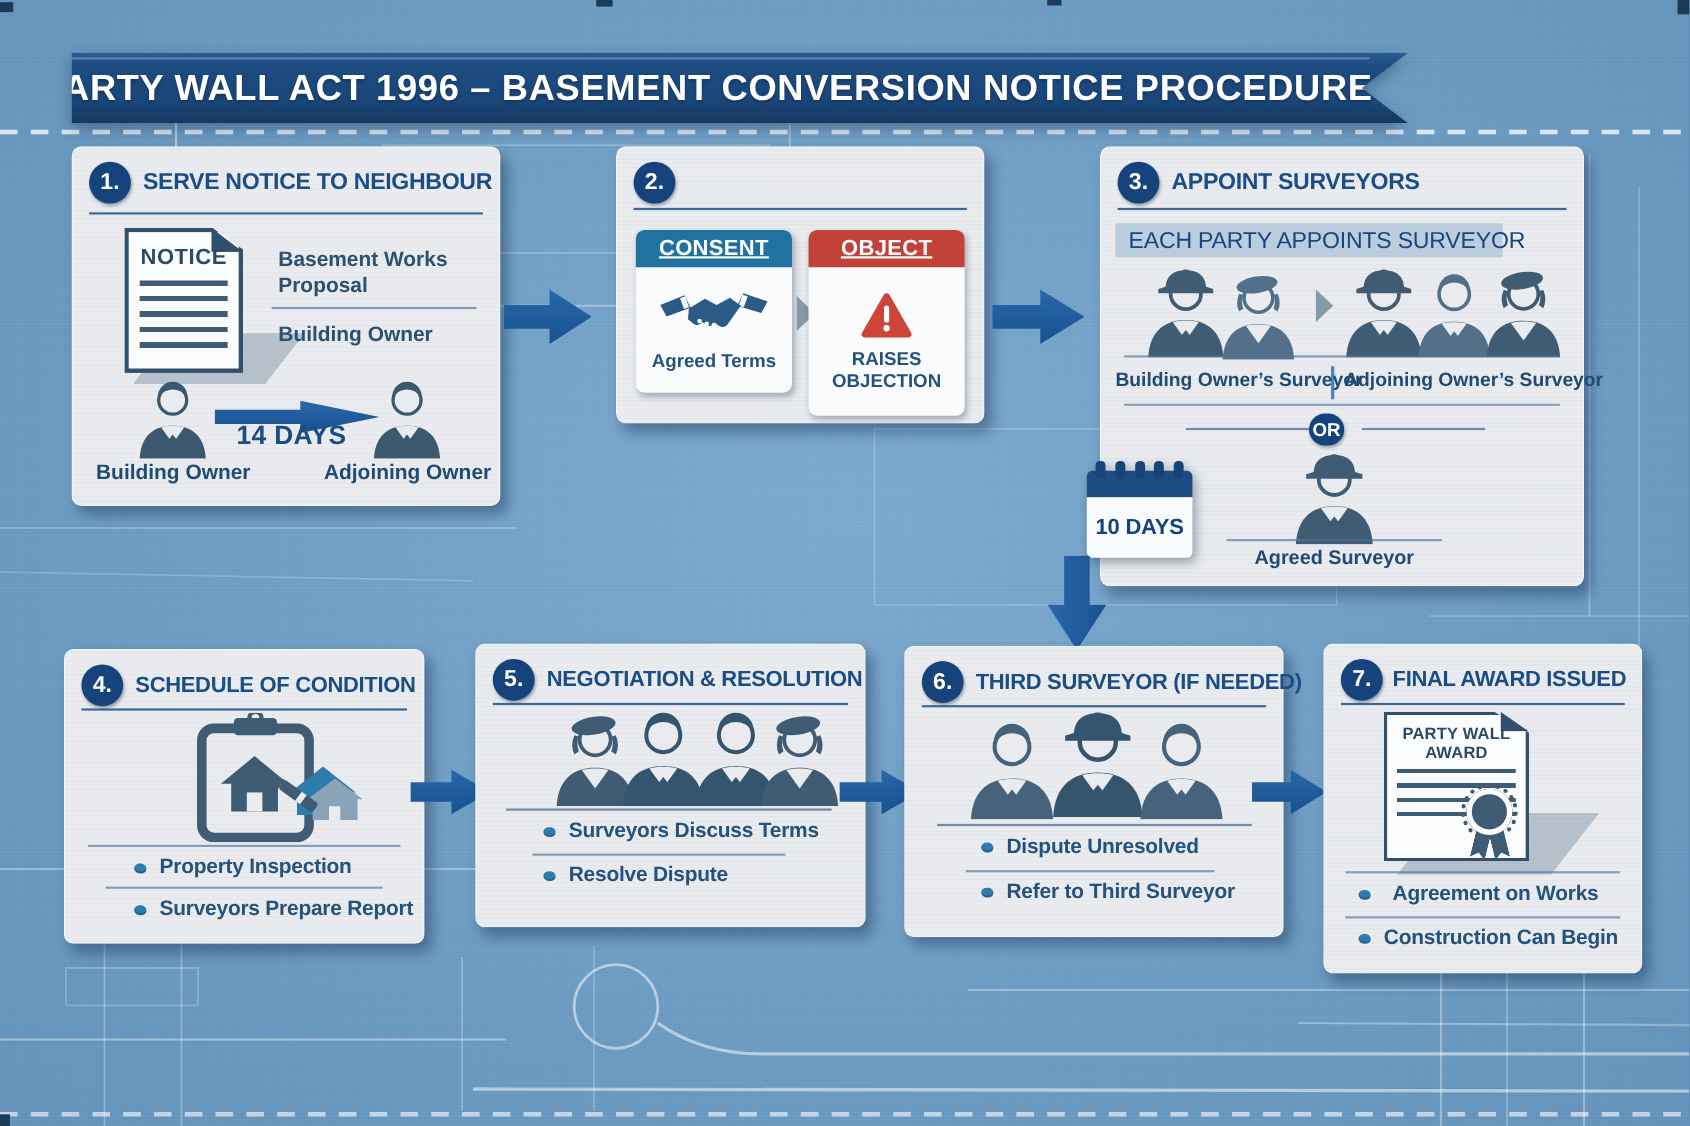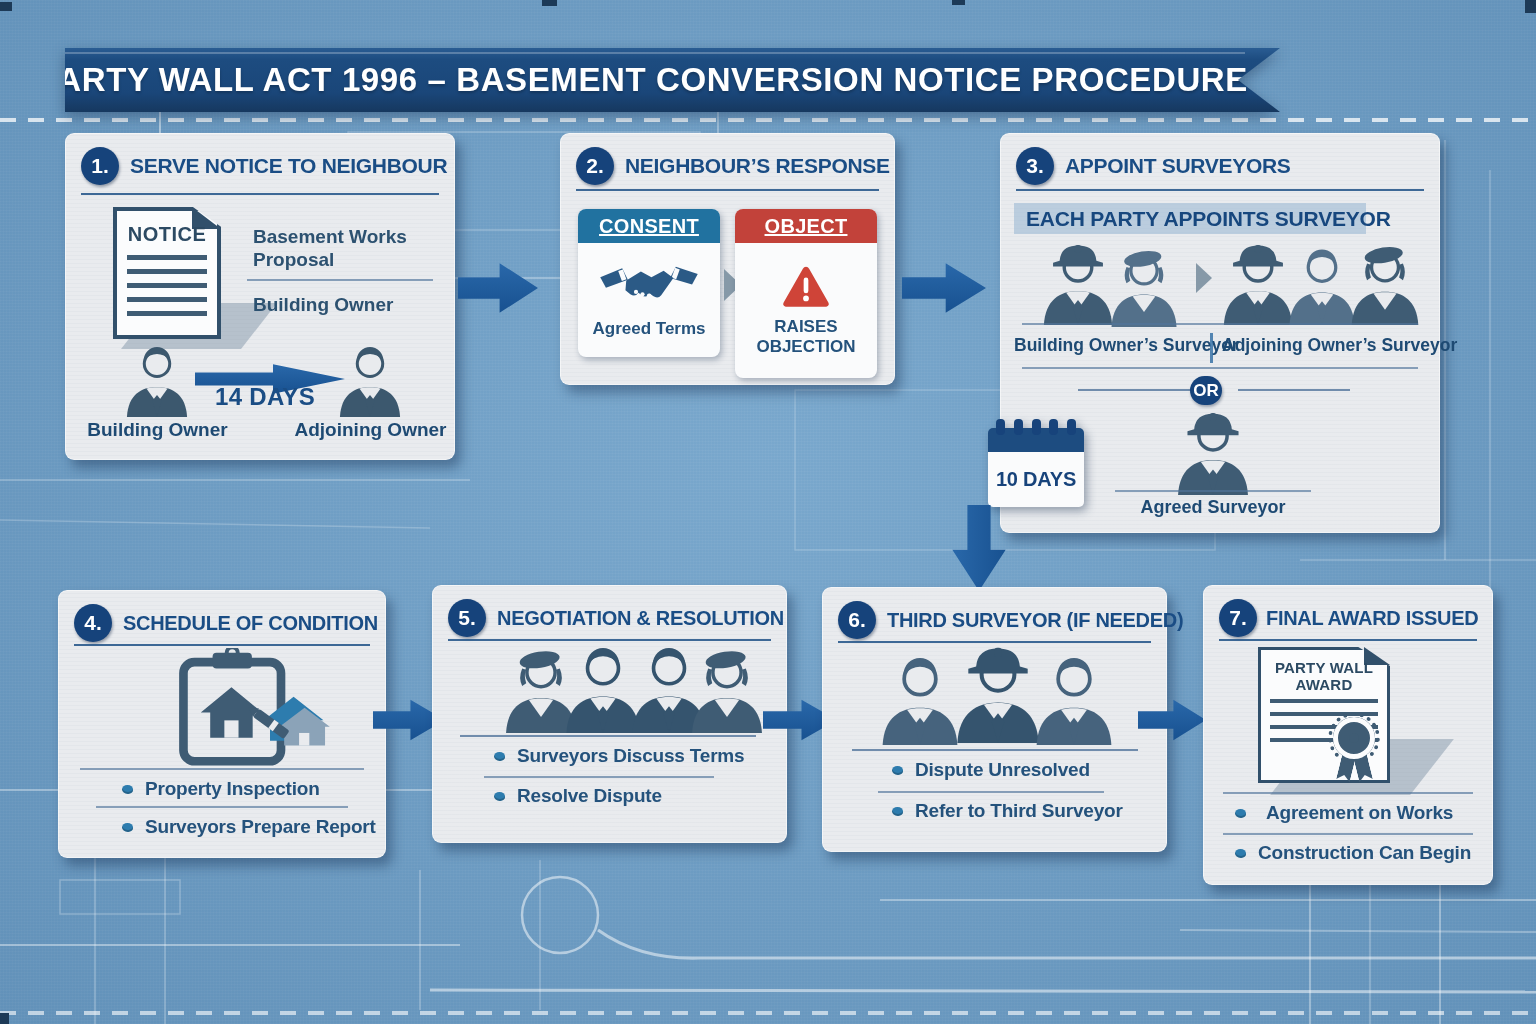--- a/index.html
+++ b/index.html
@@ -85,21 +85,21 @@
     box-shadow:2px 3px 6px rgba(13,38,70,.3);}
   .mini .mh{height:34px;border-radius:8px 8px 0 0;display:flex;align-items:center;justify-content:center;
     color:#fff;font-weight:bold;font-size:20px;letter-spacing:.3px;text-decoration:underline;}
   .mini .mh.consent{background:#2172a0;}
   .mini .mh.object{background:#c2423a;}
   .mini .mbody{position:absolute;left:0;right:0;top:34px;bottom:0;display:flex;flex-direction:column;align-items:center;justify-content:center;gap:6px;}
   .mini .cap{color:#24527c;font-weight:bold;font-size:17px;text-align:center;line-height:20px;padding:0 6px;}
 
   
   .subhead{position:absolute;background:rgba(150,181,209,.55);display:flex;align-items:center;padding:0 12px;}
-  .subhead span{color:#17477e;font-weight:bold;font-size:21px;letter-spacing:-.2px;white-space:nowrap;}
+  .subhead span{color:#17477e;font-weight:normal;font-size:21px;letter-spacing:-.2px;white-space:nowrap;}
   .or-pill{position:absolute;background:#16437b;color:#fff;font-weight:bold;font-size:17px;
     border-radius:16px;display:flex;align-items:center;justify-content:center;box-shadow:1px 2px 3px rgba(10,30,60,.35);}
   .sm-label{position:absolute;color:#1e4a73;font-weight:bold;font-size:17.5px;white-space:nowrap;text-align:center;}
   .vsep{position:absolute;width:3px;background:#2d6ca3;opacity:.8;}
 
   
   .calendar{position:absolute;width:96px;height:88px;filter:drop-shadow(3px 4px 5px rgba(13,38,70,.4));}
   .calendar .rings{position:absolute;left:8px;right:8px;top:0;height:16px;display:flex;justify-content:space-between;}
   .calendar .rings i{width:9px;height:16px;border-radius:4px;background:#17437b;}
   .calendar .top{position:absolute;left:0;right:0;top:9px;height:24px;background:#1d4c80;border-radius:5px 5px 0 0;}
@@ -262,21 +262,20 @@
 
     <div class="p-label" style="left:20px;top:286px;width:145px;">Building Owner</div>
     <div class="p-label" style="left:228px;top:286px;width:155px;">Adjoining Owner</div>
   </div>
 
   <div class="arrow-right" style="left:458px;top:261px;width:80px;height:54px;"></div>
 
   <div class="card" style="left:560px;top:133px;width:335px;height:252px;">
     <div class="card-head">
       <div class="badge">2.</div>
-      <div class="card-title">NEIGHBOUR’S RESPONSE</div>
     </div>
     <div class="head-rule" style="top:56px;"></div>
 
     <div class="mini" style="left:18px;top:76px;">
       <div class="mh consent">CONSENT</div>
       <div class="mbody">
         <svg style="color:#2b5a86;" width="100" height="52">
             <use href="#i-handshake"></use>
           </svg>
         <div class="cap">Agreed Terms</div>

